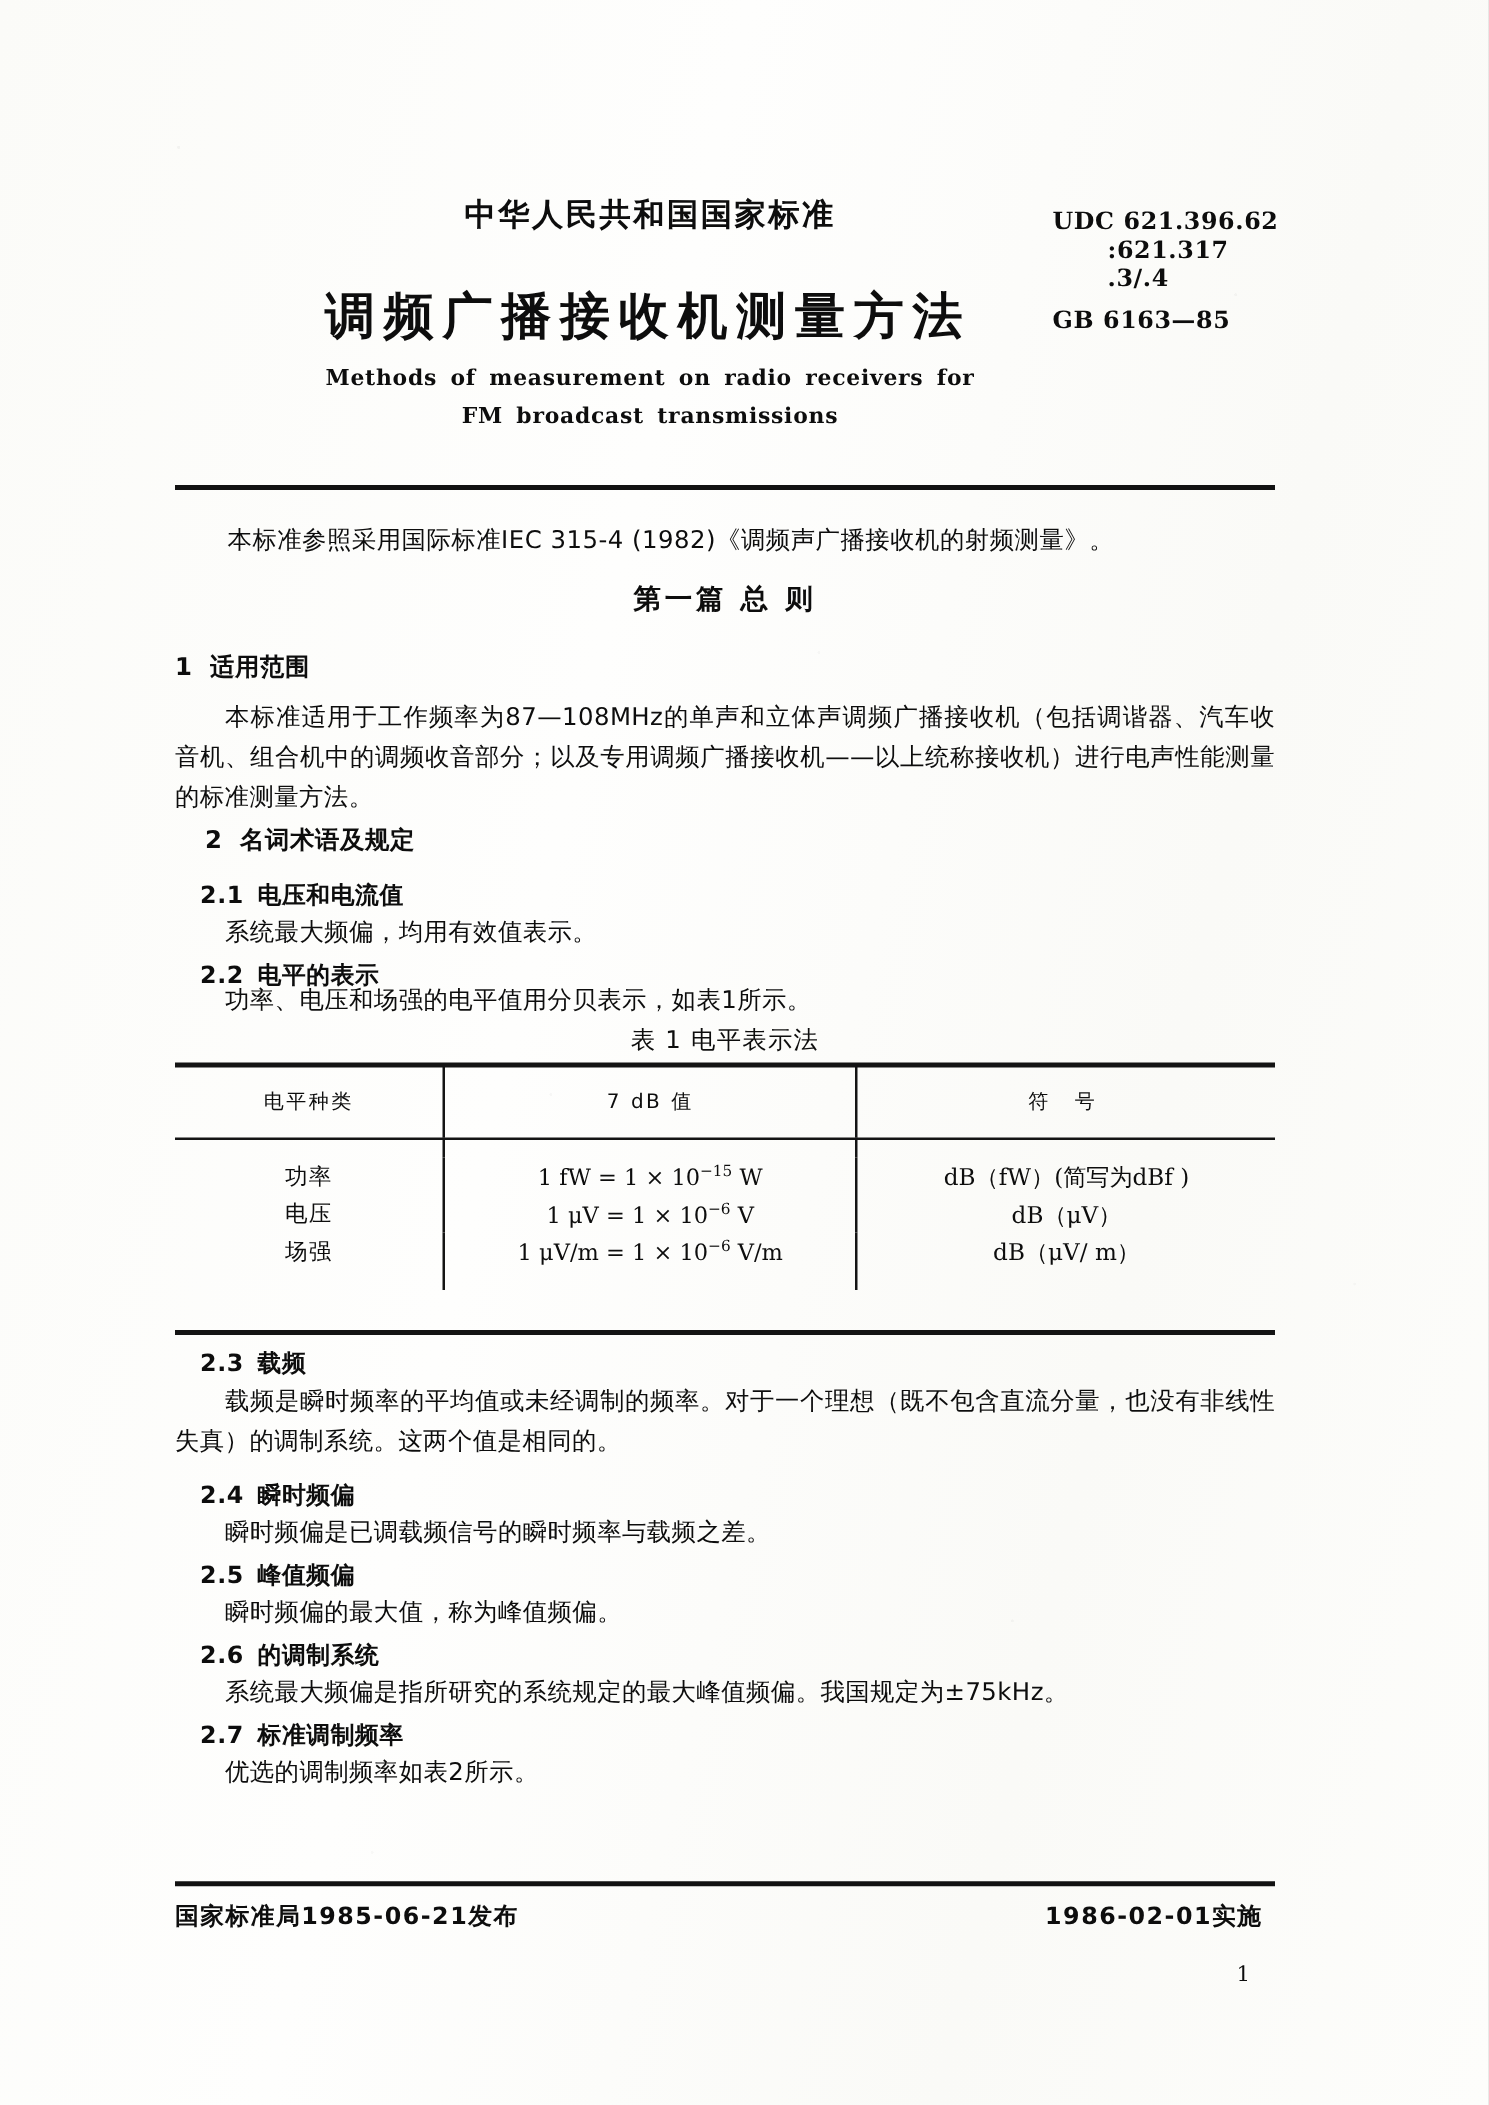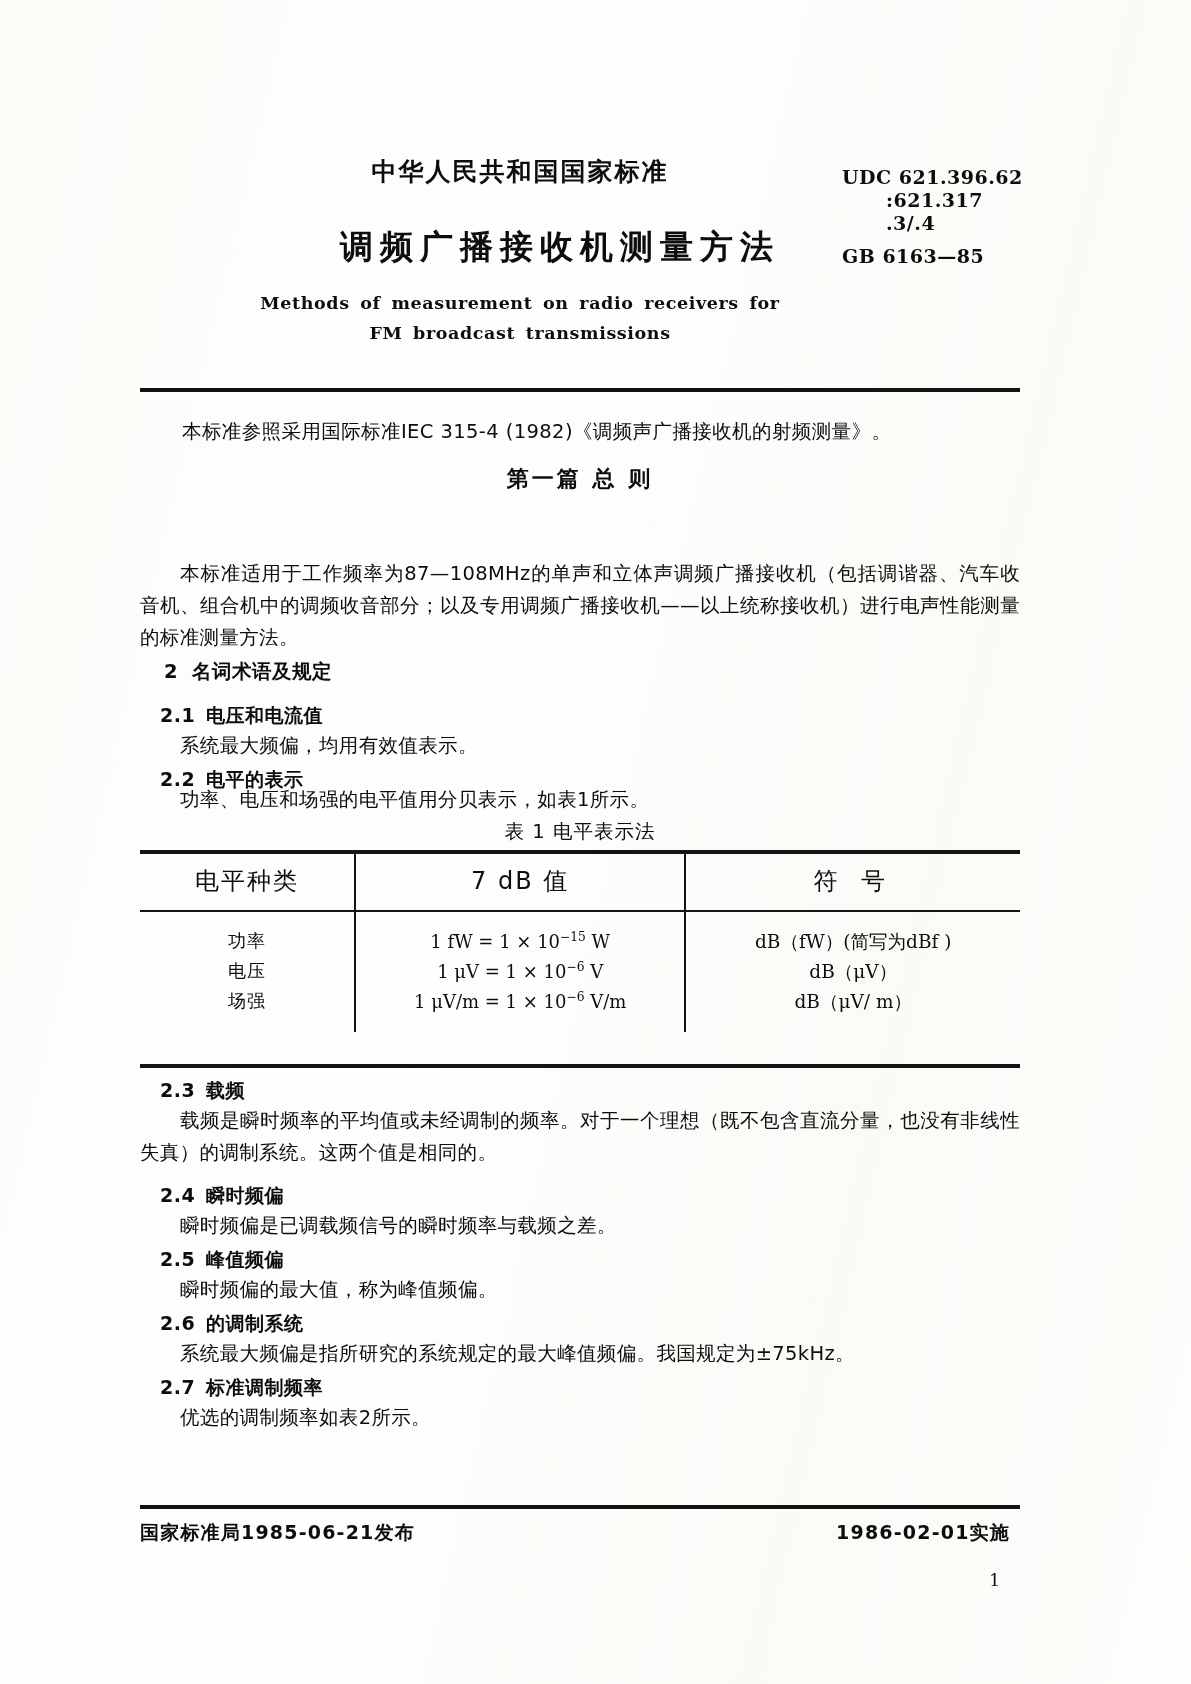--- a/index.html
+++ b/index.html
@@ -52,22 +52,22 @@
     font-size: 25px;
     font-weight: bold;
     letter-spacing: 2px;
     font-family: "DejaVu Sans", "Liberation Sans", sans-serif;
   }
   .doc-title {
     position: absolute;
     left: 120px;
     top: 225px;
     width: 520px;
-    text-align: right;
-    font-size: 33px;
+    text-align: left;
+    font-size: 40px;
     font-weight: bold;
     letter-spacing: 7px;
   }
   .subtitle-en {
     position: absolute;
     left: 120px;
     top: 288px;
     width: 520px;
     text-align: center;
     font-family: "DejaVu Serif", "Liberation Serif", serif;
@@ -177,21 +177,21 @@
     border-left: 2px solid #141414;
     padding: 0;
     text-align: center;
     vertical-align: middle;
     font-family: "DejaVu Serif", "Liberation Serif", serif;
   }
   table.lvl td:first-child { border-left: none; }
   table.lvl tr.head td {
     height: 58px;
     font-family: "DejaVu Sans", "Liberation Sans", sans-serif;
-    font-size: 24px;
+    font-size: 16px;
     letter-spacing: 2px;
   }
   table.lvl tr.head td.c-sym { letter-spacing: 8px; }
   table.lvl tr.body td { height: 30px; font-size: 18px; }
   table.lvl tr.body td.kind {
     font-family: "DejaVu Sans", "Liberation Sans", sans-serif;
     letter-spacing: 1px;
   }
   table.lvl tr.body td.sym { font-size: 18.5px; }
   table.lvl tr.spacer td { height: 16px; }
@@ -265,20 +265,25 @@
         <span class="line code-udc3">.3/.4</span>
         <span class="line code-gb">GB 6163—85</span>
       </div>
 
       <div class="rule-top"></div>
     </div>
 
     <div class="intro">本标准参照采用国际标准IEC 315-4 (1982)《调频声广播接收机的射频测量》。</div>
     <div class="part-heading">第一篇  总    则</div>
 
+    <div class="sec" style="top:520px;">
+      <div class="sec-h1">
+        <span class="num">1</span><span>适用范围</span>
+      </div>
+    </div>
     <div class="sec" style="top:558px;">
       <div class="para indent">本标准适用于工作频率为87—108MHz的单声和立体声调频广播接收机（包括调谐器、汽车收音机、组合机中的调频收音部分；以及专用调频广播接收机——以上统称接收机）进行电声性能测量的标准测量方法。</div>
     </div>
 
     <div class="sec" style="top:658px;margin-left:24px;">
       <div class="sec-h1">
         <span class="num">2</span><span>名词术语及规定</span>
       </div>
     </div>
 

